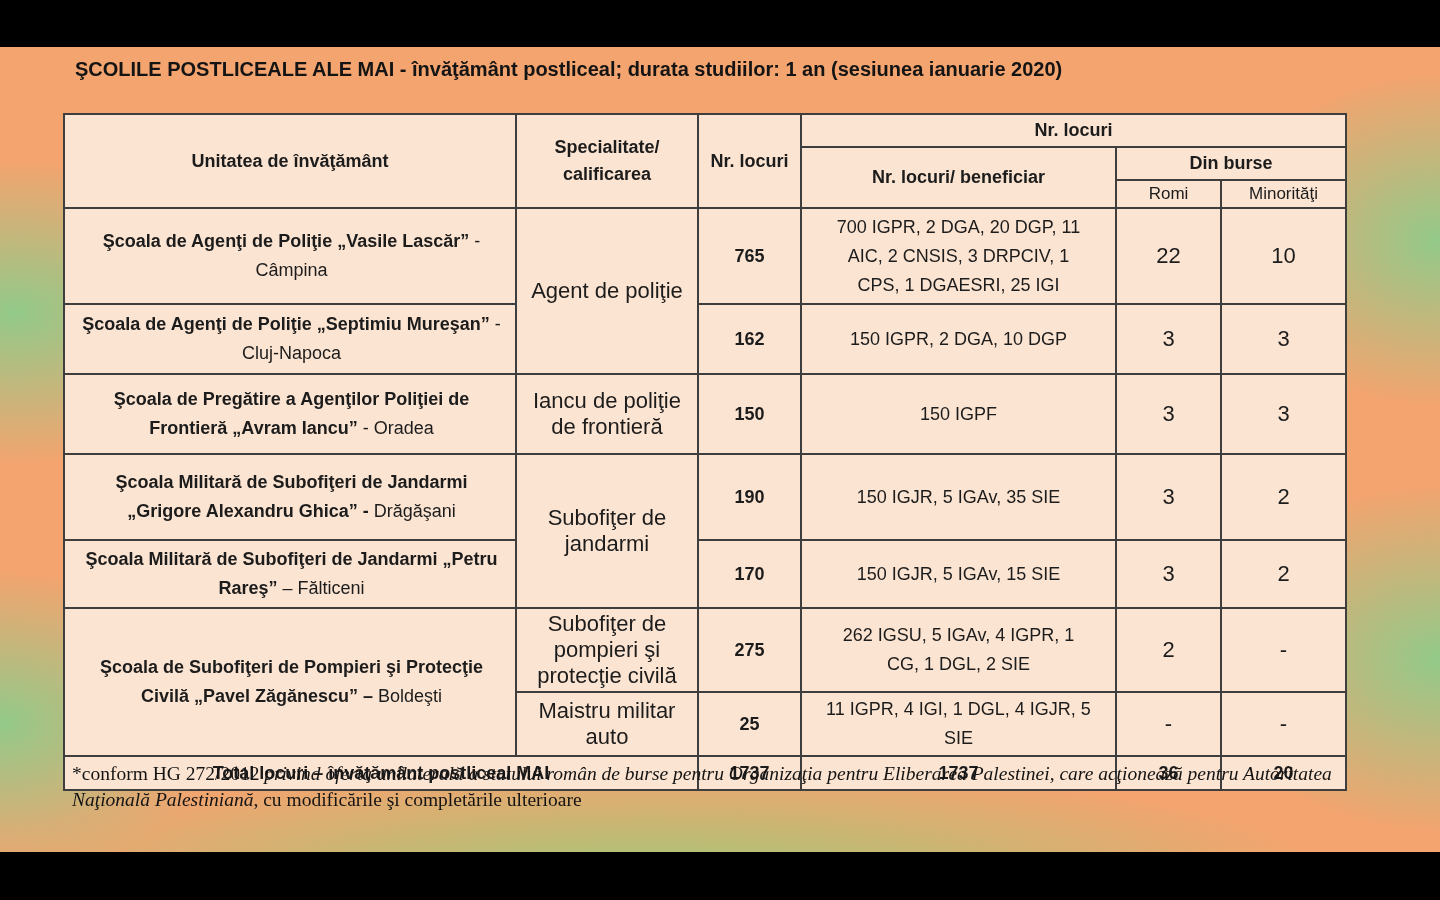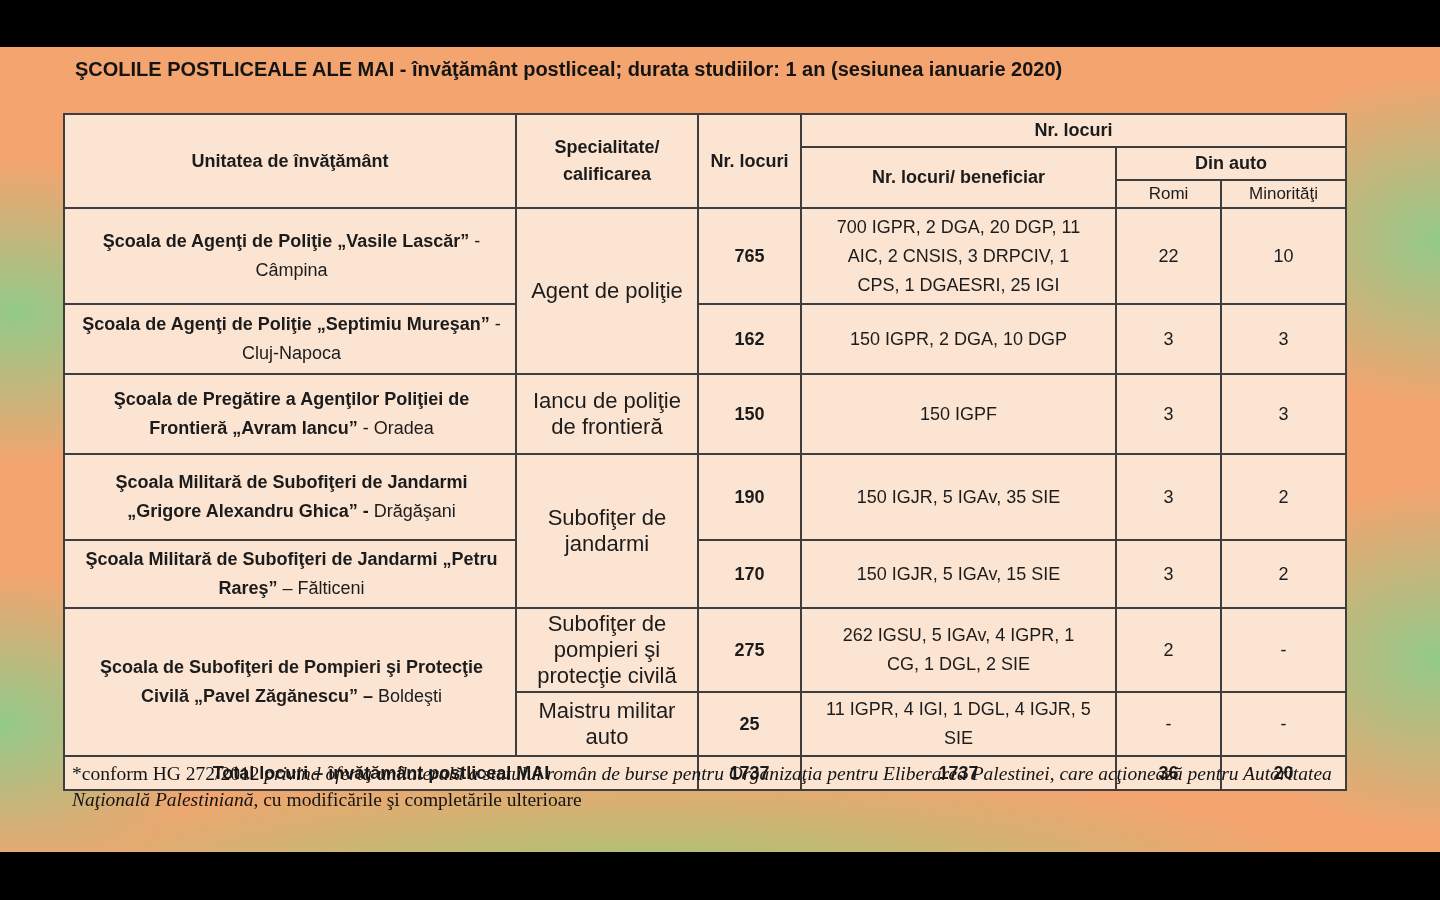--- a/index.html
+++ b/index.html
@@ -98,21 +98,21 @@
   }
   td.benef {
     text-align: center;
     font-size: 18px;
     line-height: 29px;
     padding: 2px 24px;
     border-radius: 28px;
   }
   td.num {
     text-align: center;
-    font-size: 18px;
+    font-size: 22px;
     padding: 2px 4px;
   }
   tr.total td {
     font-weight: bold;
     font-size: 18px;
     text-align: center;
     padding: 2px 4px;
     margin-top: 27px;
   }
   .footnote {
@@ -147,21 +147,21 @@
       </colgroup>
       <tbody>
         <tr style="height:29px">
           <th rowspan="3">Unitatea de învăţământ</th>
           <th rowspan="3">Specialitate/ calificarea</th>
           <th rowspan="3">Nr. locuri</th>
           <th colspan="3">Nr. locuri</th>
         </tr>
         <tr style="height:31px">
           <th rowspan="2">Nr. locuri/ beneficiar</th>
-          <th colspan="2">Din auto</th>
+          <th colspan="2">Din burse</th>
         </tr>
         <tr style="height:27px">
           <th class="sub">Romi</th>
           <th class="sub">Minorităţi</th>
         </tr>
 
         <tr style="height:96px">
           <td class="school"><span class="b">Şcoala de Agenţi de Poliţie „Vasile Lascăr”</span><span> - Câmpina</span></td>
           <td class="spec" rowspan="2">Agent de poliţie</td>
           <td class="seats">765</td>

